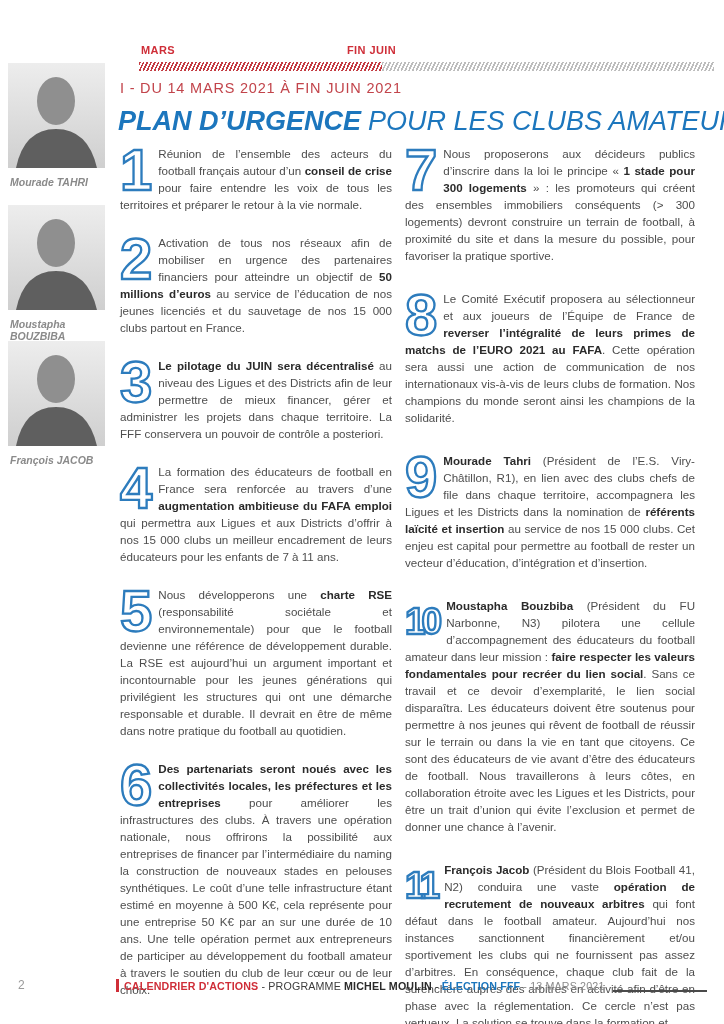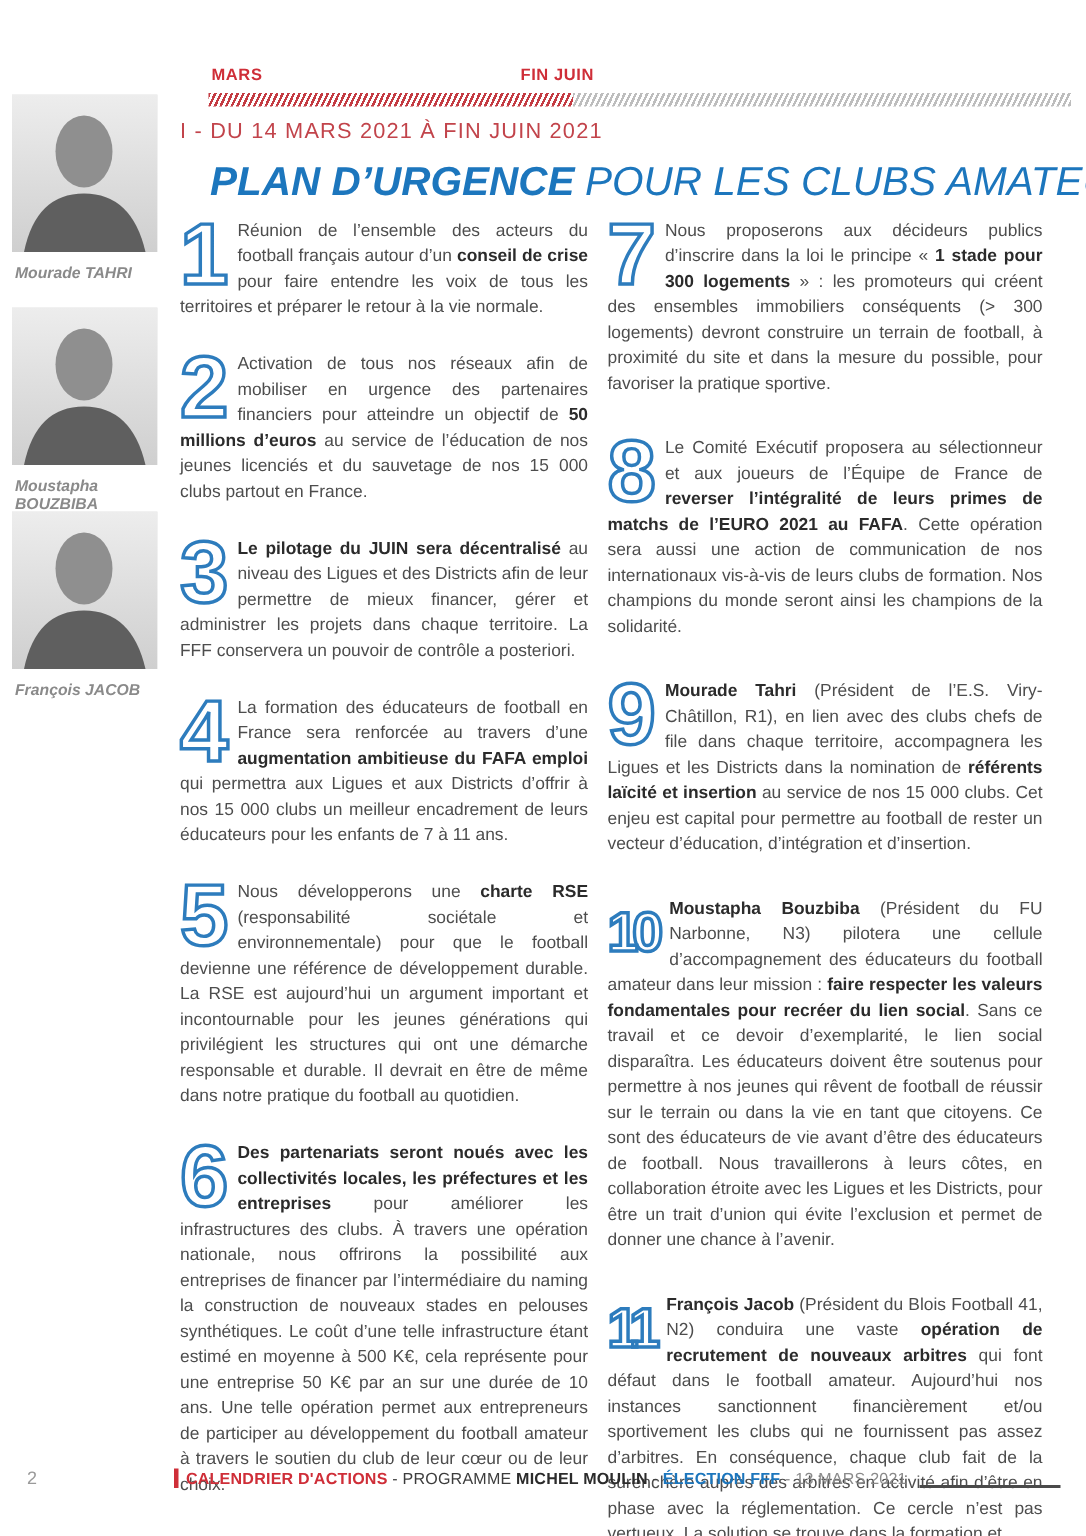--- a/index.html
+++ b/index.html
@@ -12,21 +12,21 @@
   .tl-label.start{left:2px;}
   .tl-label.end{left:208px;}
   .tl-bar{position:relative;height:9px;width:575px;margin-top:2px;}
   .tl-red{position:absolute;left:0;top:0;height:9px;width:243px;
     background:repeating-linear-gradient(115deg,#c43b42 0,#c43b42 1.6px,#ffffff 1.6px,#ffffff 3.4px);}
   .tl-gray{position:absolute;left:243px;top:0;height:9px;width:332px;
     background:repeating-linear-gradient(115deg,#bdbdbd 0,#bdbdbd 1.6px,#ffffff 1.6px,#ffffff 3.4px);}
   
   .section-title{position:absolute;left:120px;top:80px;font-size:14.5px;color:#c2444b;letter-spacing:.8px;}
   .main-title{position:absolute;left:118px;top:106px;font-style:italic;font-size:27px;color:#1c76bd;white-space:nowrap;}
-  .main-title .bold{font-weight:bold;margin-right:7px;margin-left:22px;}
+  .main-title .bold{font-weight:bold;margin-right:7px;}
   .main-title .light{font-weight:normal;}
   
   .photo-card{position:absolute;left:8px;width:97px;margin:0;}
   .photo{width:97px;height:105px;background:#e6e6e6;overflow:hidden;}
   .person-name{font-size:10.5px;font-weight:bold;font-style:italic;color:#8a8a8a;margin-top:8px;padding-left:2px;}
   
   .col{position:absolute;top:145px;}
   .col-left{left:120px;width:272px;}
   .col-right{left:405px;width:290px;}
   .item{margin:0 0 21px 0;}

